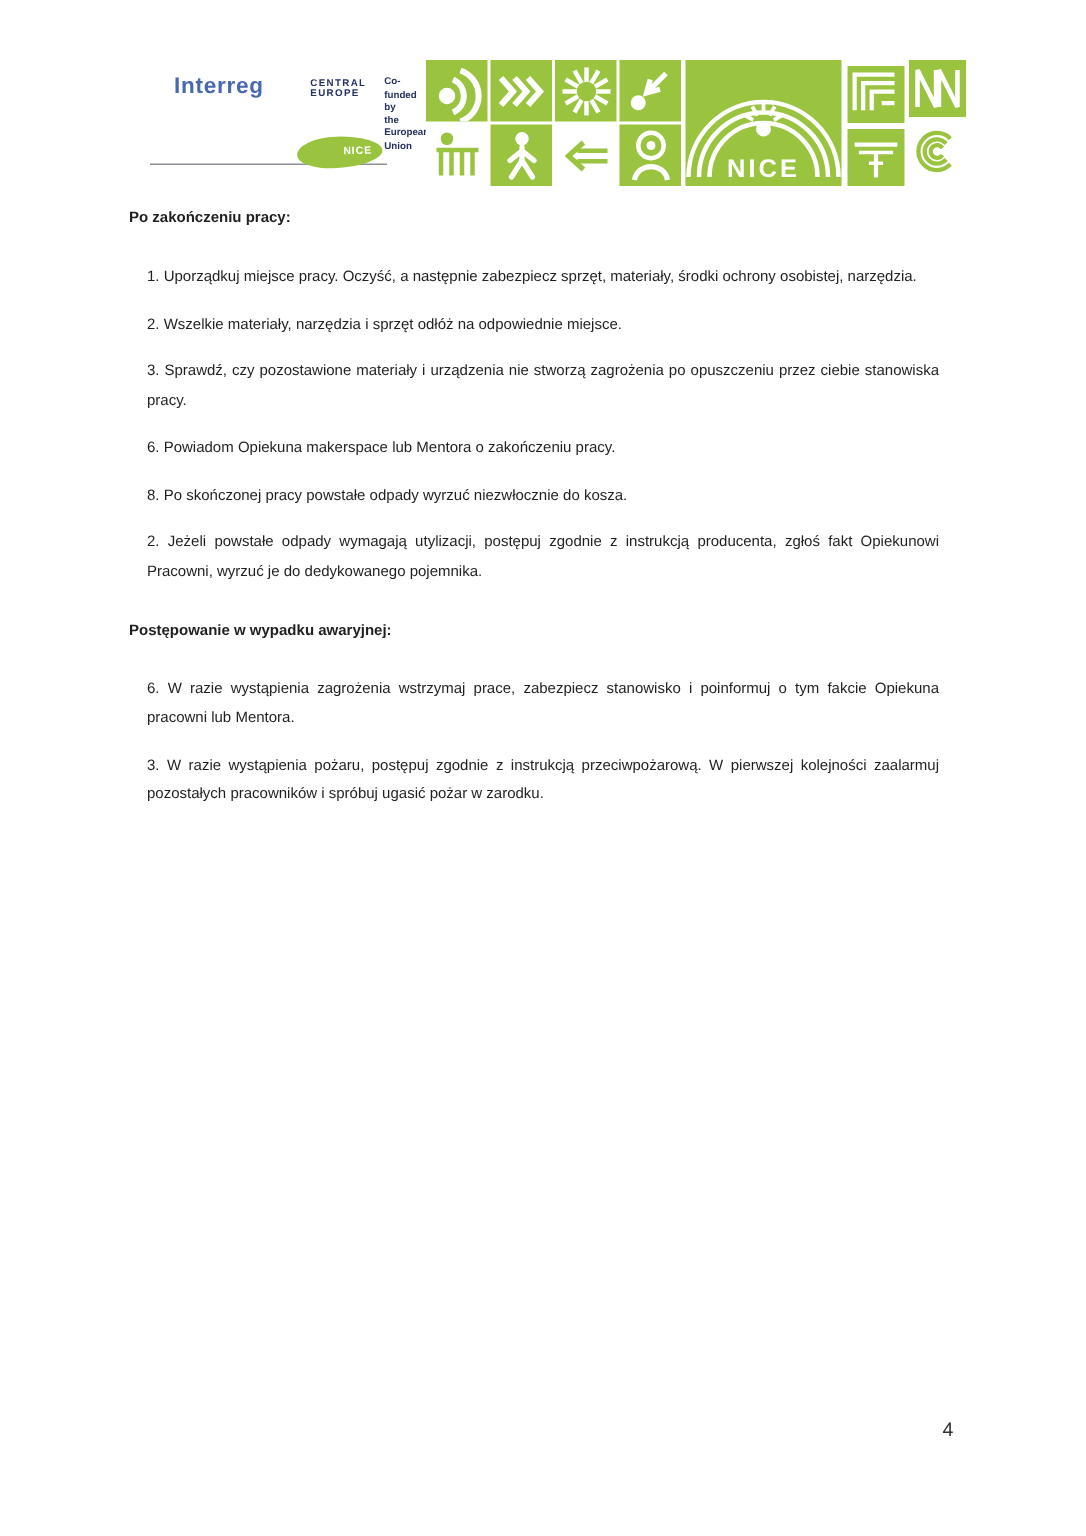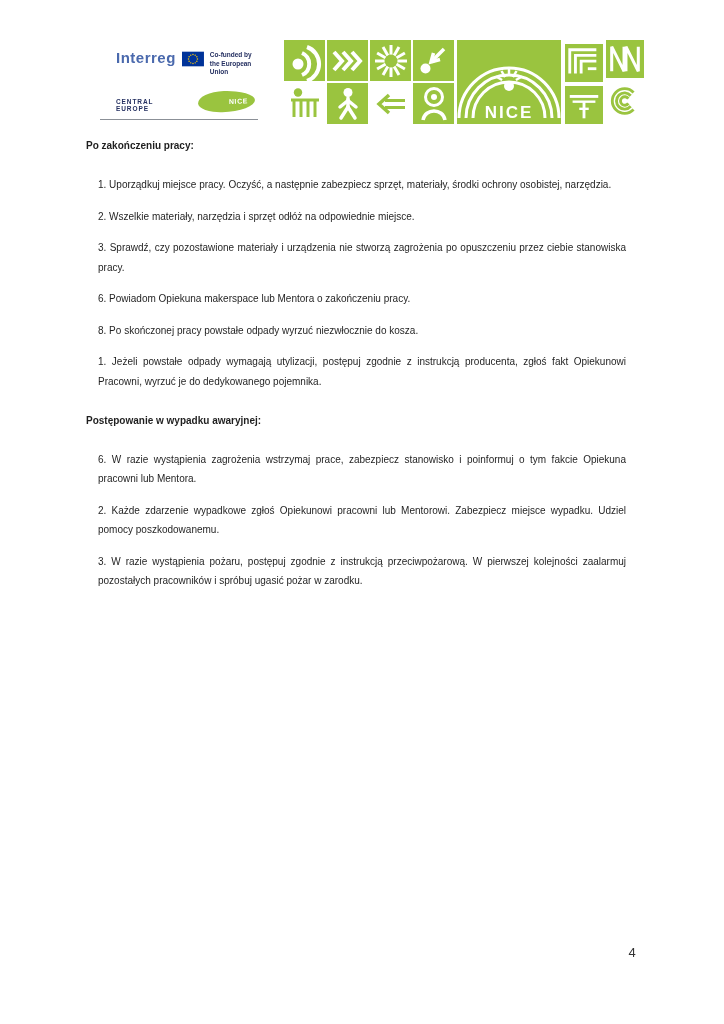--- a/index.html
+++ b/index.html
@@ -18,21 +18,21 @@
     margin:0 auto;
     background:#ffffff;
     font-family:"Liberation Sans",sans-serif;
     color:var(--ink);
     overflow:hidden;
   }
 
   
   .logo-block{position:absolute;left:100px;top:50px;width:160px;}
   .logo-row{display:flex;align-items:flex-start;gap:6px;padding-left:16px;}
-  .interreg-wrap{display:flex;flex-direction:column;align-items:flex-start;gap:31px;}
+  .interreg-wrap{display:flex;flex-direction:row;align-items:flex-start;gap:31px;}
   .interreg-word{font-size:15px;font-weight:700;color:var(--interreg-blue);letter-spacing:.5px;line-height:15px;}
   .interreg-sub{font-size:6.5px;font-weight:700;color:var(--navy);letter-spacing:.14em;margin-top:2px;}
   .eu-flag{display:block;}
   .eu-text{font-size:6.5px;font-weight:700;color:var(--navy);line-height:8.5px;padding-top:1px;}
   .logo-divider{margin-top:7px;height:1px;width:158px;background:var(--divider);}
   .nice-badge{
     position:absolute;left:98px;top:41px;
     width:57px;height:21px;
     background:var(--green);
     border-radius:46% 54% 58% 42% / 55% 48% 52% 45%;
@@ -237,23 +237,22 @@
     </div>
   </div>
 
   <div class="content">
     <p class="doc-heading">Po zakończeniu pracy:</p>
     <p class="item">1. Uporządkuj miejsce pracy. Oczyść, a następnie zabezpiecz sprzęt, materiały, środki ochrony osobistej, narzędzia.</p>
     <p class="item">2. Wszelkie materiały, narzędzia i sprzęt odłóż na odpowiednie miejsce.</p>
     <p class="item">3. Sprawdź, czy pozostawione materiały i urządzenia nie stworzą zagrożenia po opuszczeniu przez ciebie stanowiska pracy.</p>
     <p class="item">6. Powiadom Opiekuna makerspace lub Mentora o zakończeniu pracy.</p>
     <p class="item">8. Po skończonej pracy powstałe odpady wyrzuć niezwłocznie do kosza.</p>
-    <p class="item">1. Jeżeli powstałe odpady wymagają utylizacji, postępuj zgodnie z instrukcją producenta, zgłoś fakt Opiekunowi Pracowni, wyrzuć je do dedykowanego pojemnika.</p>
+    <p class="item">2. Jeżeli powstałe odpady wymagają utylizacji, postępuj zgodnie z instrukcją producenta, zgłoś fakt Opiekunowi Pracowni, wyrzuć je do dedykowanego pojemnika.</p>
 
     <p class="doc-heading second">Postępowanie w wypadku awaryjnej:</p>
     <p class="item">6. W razie wystąpienia zagrożenia wstrzymaj prace, zabezpiecz stanowisko i poinformuj o tym fakcie Opiekuna pracowni lub Mentora.</p>
-    <p class="item">2. Każde zdarzenie wypadkowe zgłoś Opiekunowi pracowni lub Mentorowi. Zabezpiecz miejsce wypadku. Udziel pomocy poszkodowanemu.</p>
     <p class="item">3. W razie wystąpienia pożaru, postępuj zgodnie z instrukcją przeciwpożarową. W pierwszej kolejności zaalarmuj pozostałych pracowników i spróbuj ugasić pożar w zarodku.</p>
   </div>
 
   <div class="page-number">4</div>
 
 </div>
 
 </body></html>

